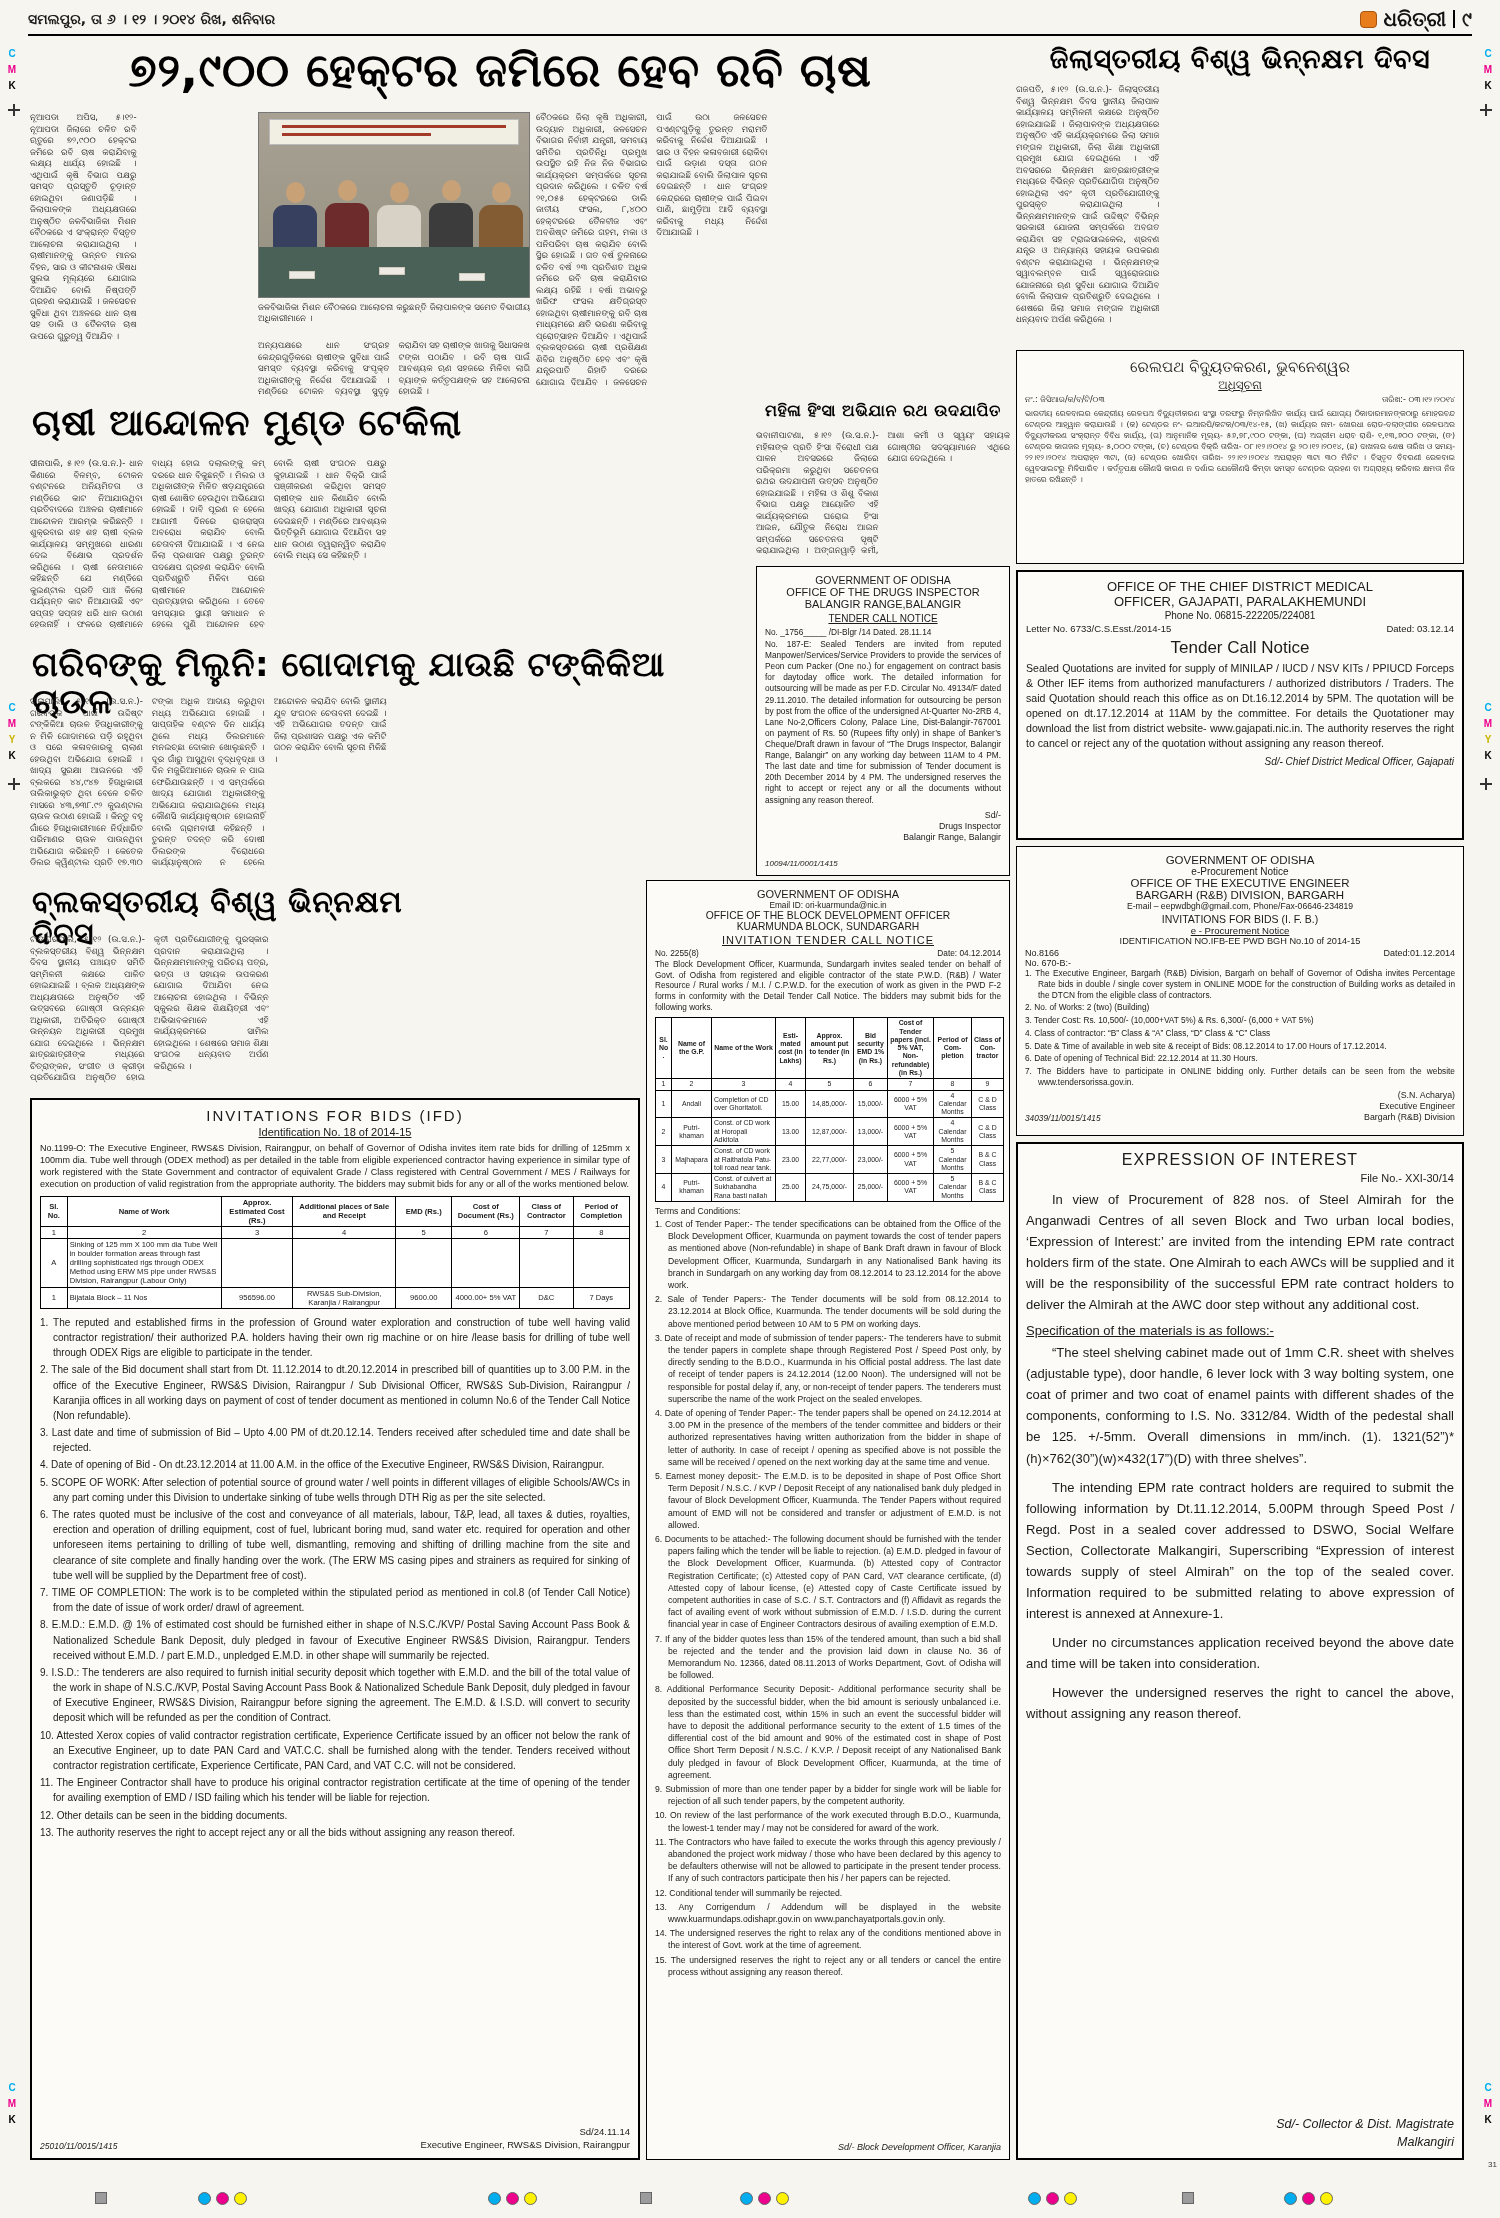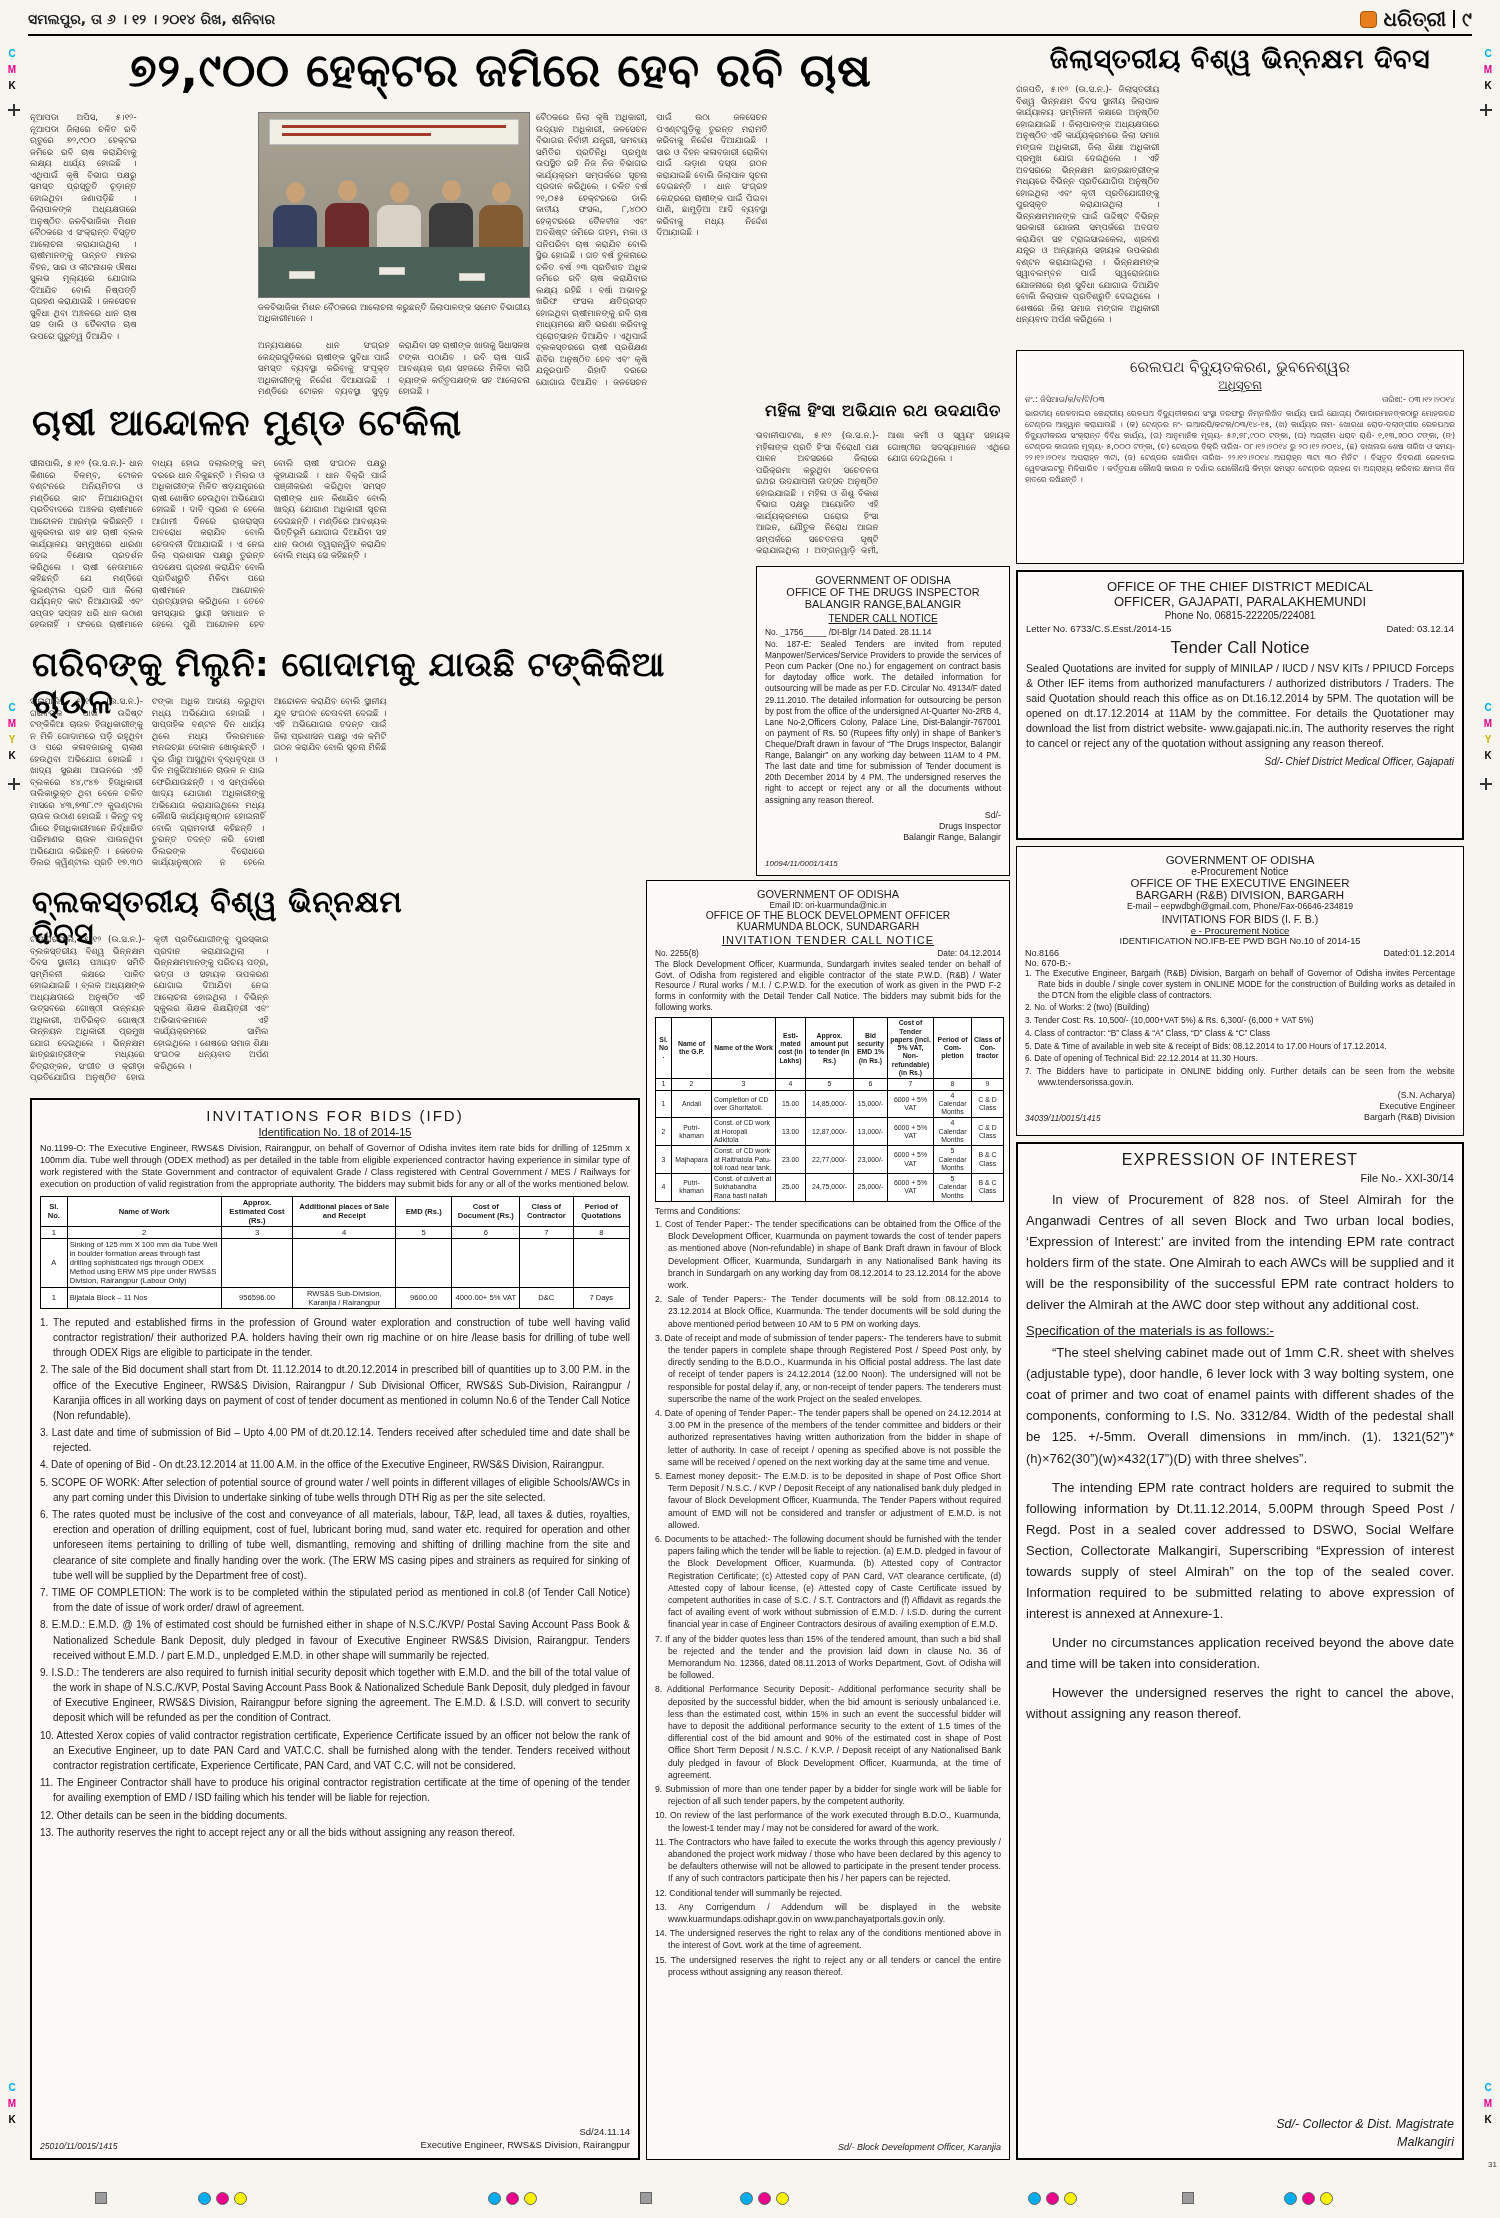--- a/index.html
+++ b/index.html
@@ -285,21 +285,21 @@
         </colgroup>
       <tbody>
           <tr>
         <th>Sl. No.</th>
         <th>Name of Work</th>
         <th>Approx. Estimated Cost (Rs.)</th>
         <th>Additional places of Sale and Receipt</th>
         <th>EMD (Rs.)</th>
         <th>Cost of Document (Rs.)</th>
         <th>Class of Contractor</th>
-        <th>Period of Quotations</th>
+        <th>Period of Completion</th>
       </tr>
       <tr>
         <td>1</td>
         <td>2</td>
         <td>3</td>
         <td>4</td>
         <td>5</td>
         <td>6</td>
         <td>7</td>
         <td>8</td>

